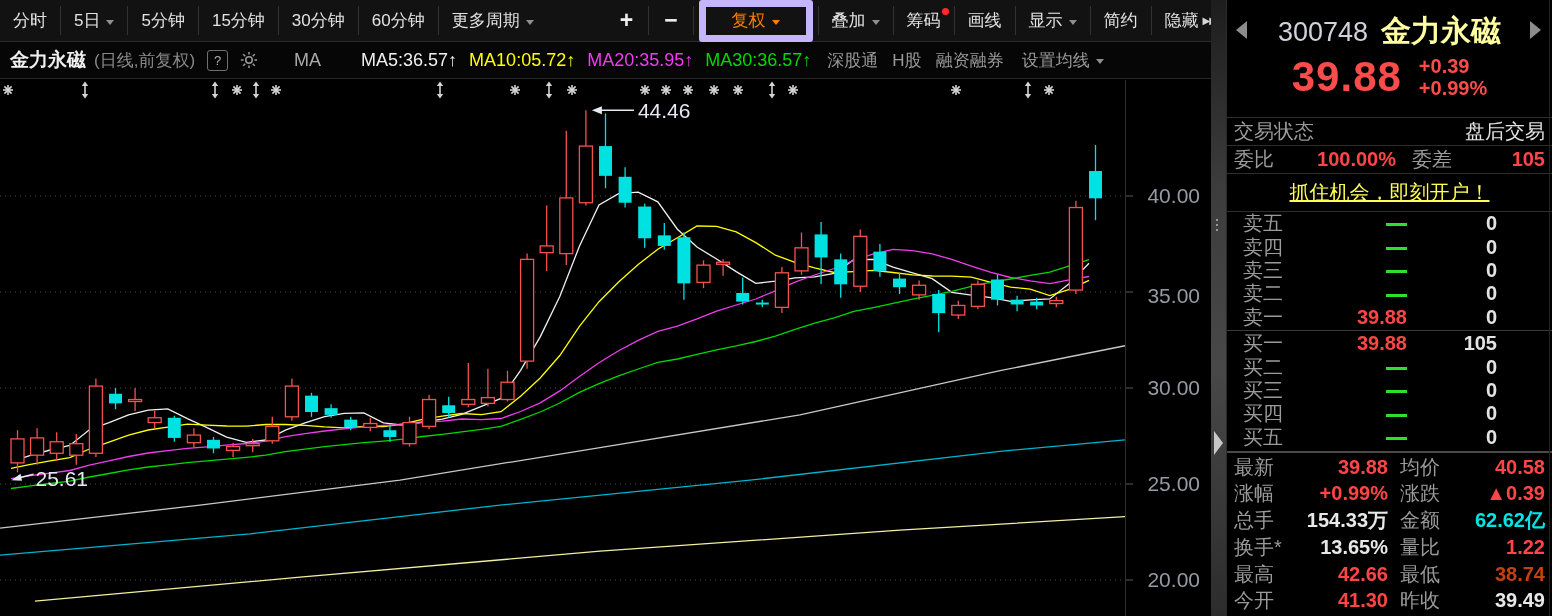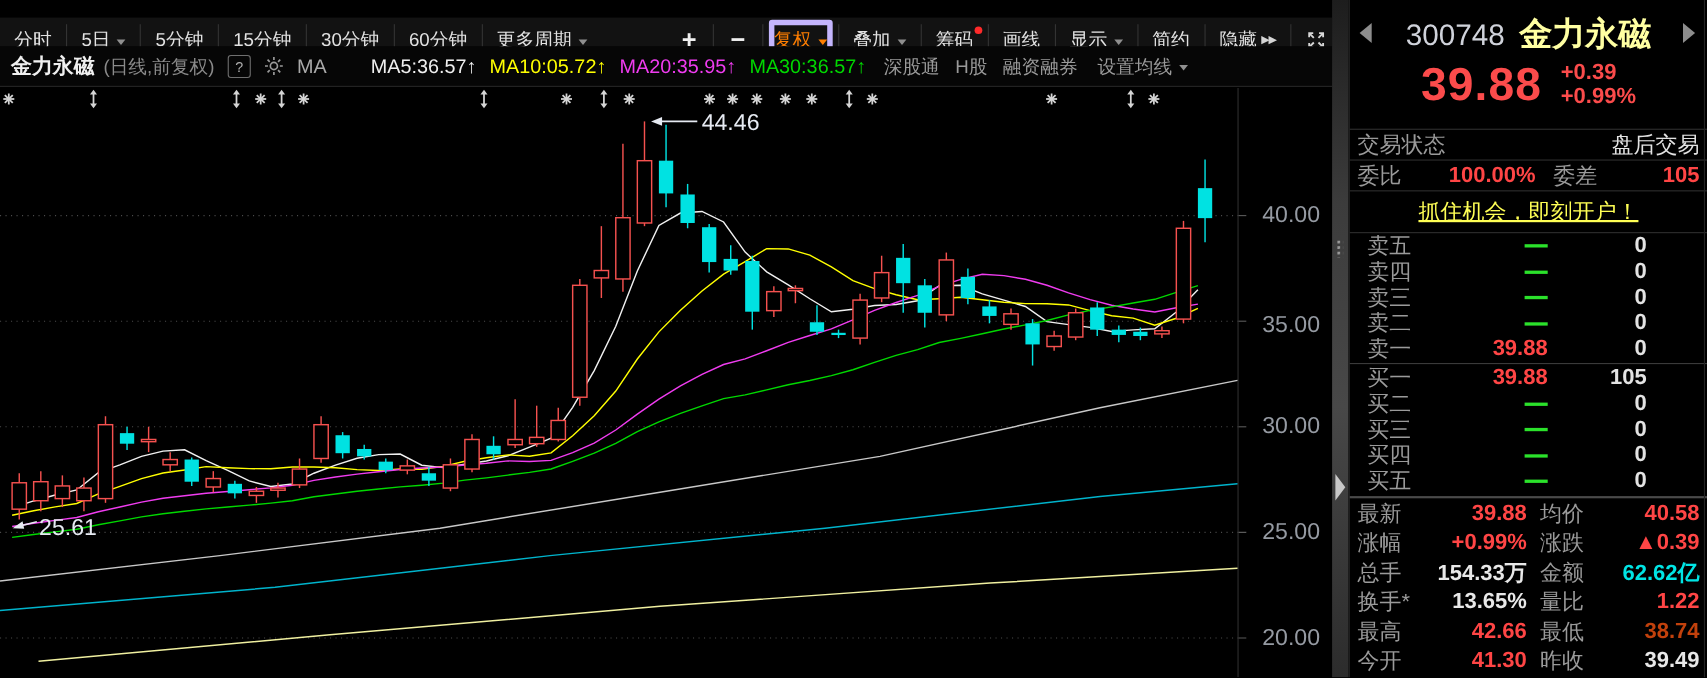--- a/index.html
+++ b/index.html
@@ -1,40 +1,40 @@
 <!DOCTYPE html>
 <html><head>
 <meta charset="utf-8">
 <style>
   html,body{margin:0;padding:0;background:#000;}
   .root{position:relative;width:1552px;height:616px;background:#000;overflow:hidden;
         font-family:"Liberation Sans","DejaVu Sans",sans-serif;-webkit-font-smoothing:antialiased;}
   
-  .toolbar{position:absolute;left:0;top:16px;width:1211px;height:41px;background:#121212;
+  .toolbar{position:absolute;left:0;top:0;width:1211px;height:41px;background:#121212;
            border-bottom:1px solid #2b2b2b;display:flex;align-items:center;}
   .tbtn{position:relative;color:#e2e2e2;font-size:17px;padding:0 13px;height:40px;
         display:flex;align-items:center;gap:6px;cursor:pointer;white-space:nowrap;}
   .tbtn.big{font-size:23px;color:#f0f0f0;padding:0 15px;font-weight:bold;}
-  .tbtn.active{color:#ff7e00;border:5px solid #c4b5fd;border-radius:3px;height:28px;margin:0 5px;padding:0 0;}
+  .tbtn.active{color:#ff7e00;border:7px solid #c4b5fd;border-radius:3px;height:28px;margin:0 5px;padding:0 26px;}
   .tbtn.active .caret{border-top-color:#ff7e00;}
   .caret{width:0;height:0;border-left:4px solid transparent;border-right:4px solid transparent;
          border-top:5px solid #8f8f8f;margin-top:3px;}
   .tdiv{width:1px;height:29px;background:#333;flex:0 0 1px;}
   .tspacer{width:58px;flex:0 0 58px;}
   .tdot{position:absolute;top:7px;right:5px;width:7px;height:7px;border-radius:50%;background:#ff2a2a;}
   .tsuffix{font-size:10px;color:#d5d5d5;letter-spacing:-1px;margin-left:-2px;}
   .ticon{display:flex;align-items:center;}
   
   .mabar{position:absolute;left:0;top:42px;width:1211px;height:37px;background:#060606;
          border-bottom:1px solid #262626;display:flex;align-items:center;gap:12px;padding-left:10px;box-sizing:border-box;}
   .chart-title{font-size:19px;font-weight:bold;color:#f0f0f0;}
   .chart-subtitle{font-size:17px;color:#8a8a8a;margin-left:-4px;}
   .helpbox{width:19px;height:19px;border:1px solid #6f6f6f;border-radius:3px;color:#b0b0b0;
            font-size:13px;display:flex;align-items:center;justify-content:center;}
-  .ma-prefix{color:#aaa;font-size:18px;}
+  .ma-prefix{color:#aaa;font-size:18px;margin-left:24px;}
   .ma-item{font-size:18px;white-space:nowrap;}
   .flat-tag{color:#9a9a9a;font-size:17px;white-space:nowrap;}
   .settings{color:#9a9a9a;font-size:17px;display:flex;align-items:center;gap:6px;margin-left:6px;}
   
   #chart-svg{position:absolute;left:0;top:0;}
   #chart-svg text{font-family:"Liberation Sans","DejaVu Sans",sans-serif;}
   .ylabel{position:absolute;width:72px;text-align:right;color:#959aa2;font-size:21px;}
   
   .splitter{position:absolute;left:1211px;top:0;width:15px;height:616px;
             background:linear-gradient(180deg,#1d1d1d 0%,#3c3c3c 30%,#484848 60%,#2c2c2c 100%);}

